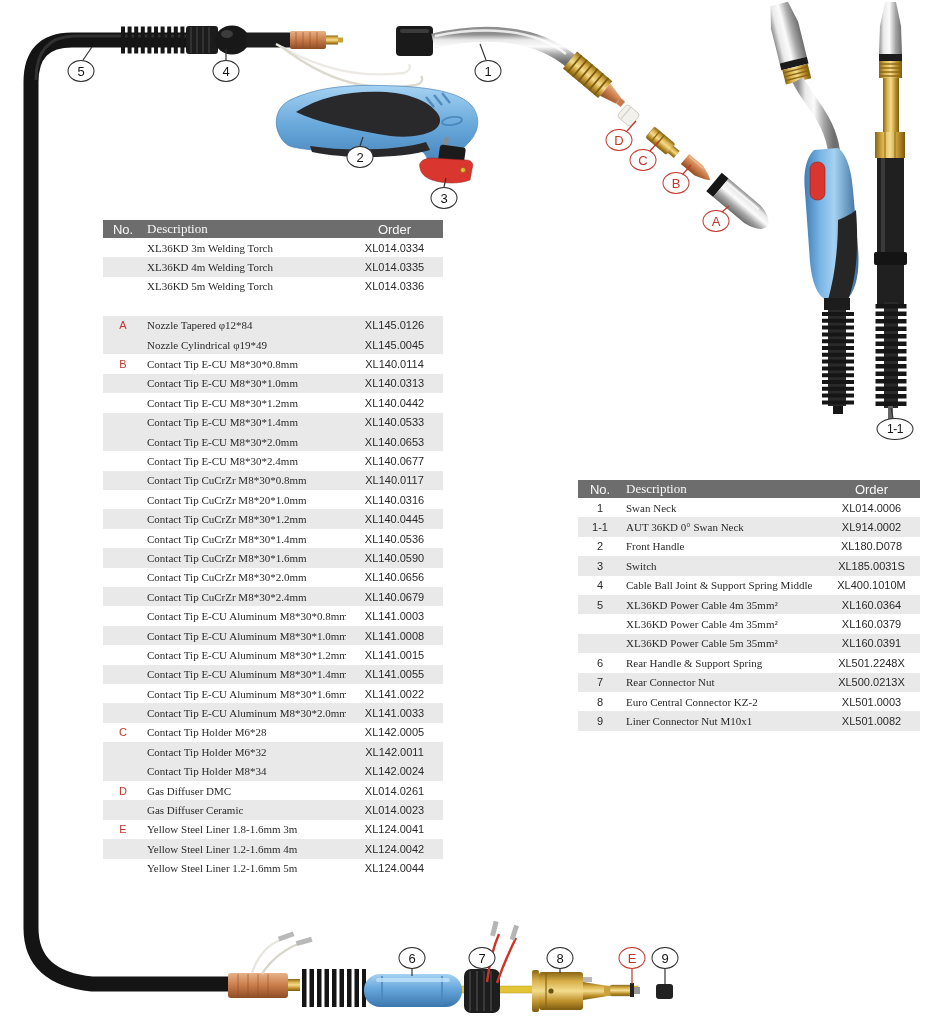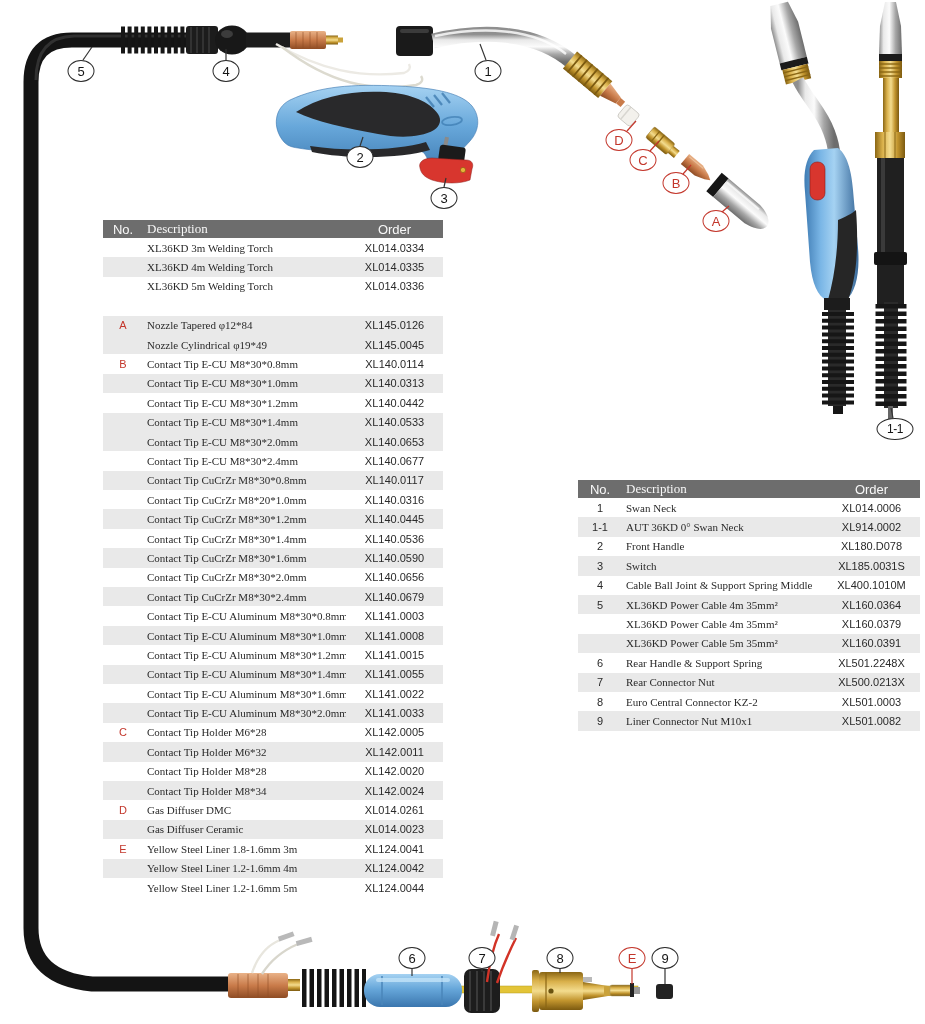--- a/index.html
+++ b/index.html
@@ -445,25 +445,20 @@
         </tr>
         <tr>
           <td class="no red">C</td>
           <td class="desc">Contact Tip Holder M6*28</td>
           <td class="ord">XL142.0005</td>
         </tr>
         <tr class="alt">
           <td class="no"></td>
           <td class="desc">Contact Tip Holder M6*32</td>
           <td class="ord">XL142.0011</td>
-        </tr>
-        <tr>
-          <td class="no"></td>
-          <td class="desc">Contact Tip Holder M8*28</td>
-          <td class="ord">XL142.0020</td>
         </tr>
         <tr class="alt">
           <td class="no"></td>
           <td class="desc">Contact Tip Holder M8*34</td>
           <td class="ord">XL142.0024</td>
         </tr>
         <tr>
           <td class="no red">D</td>
           <td class="desc">Gas Diffuser DMC</td>
           <td class="ord">XL014.0261</td>

